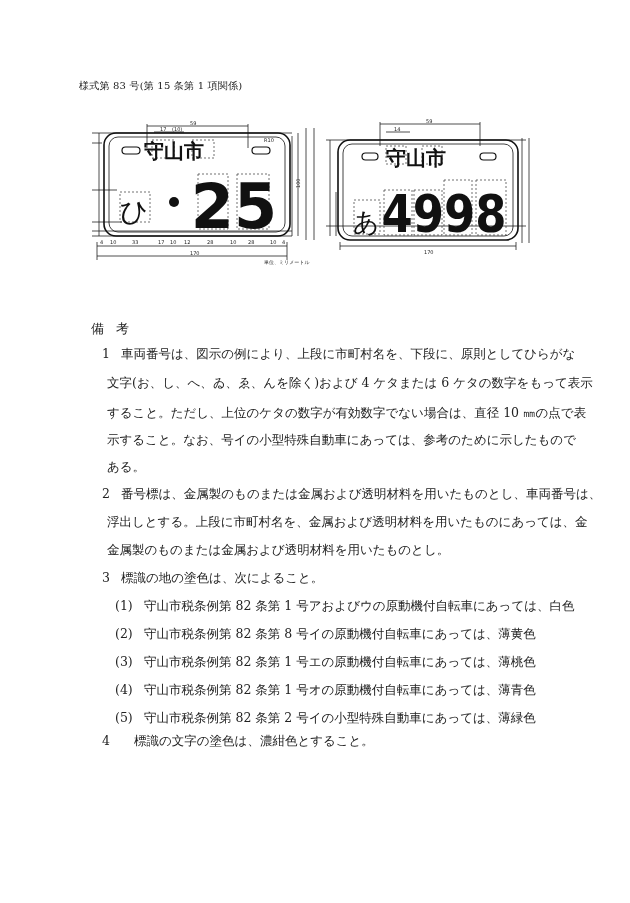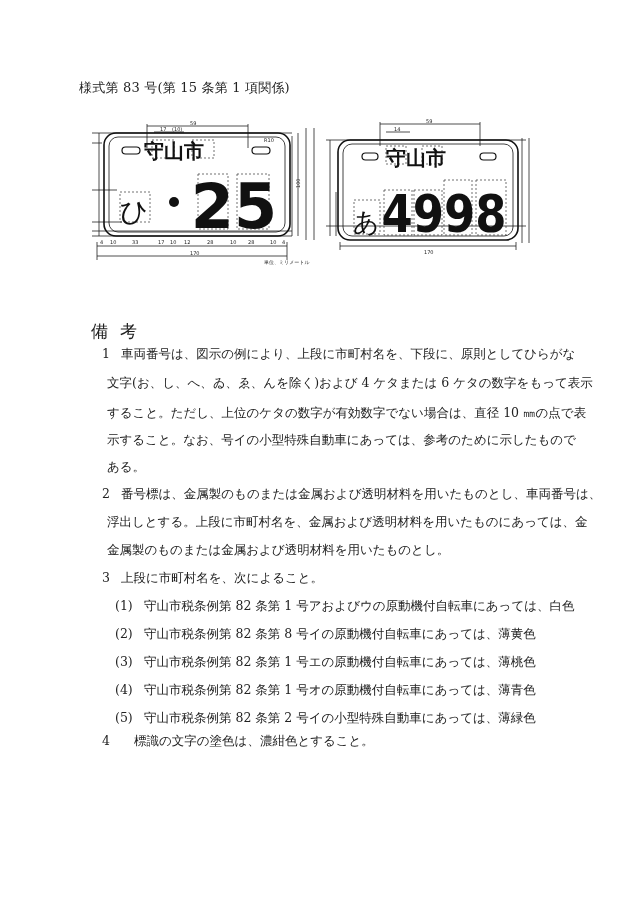--- a/index.html
+++ b/index.html
@@ -1,22 +1,22 @@
 <!DOCTYPE html>
 <html><head>
 <meta charset="utf-8">
 <style>
   html, body { margin: 0; padding: 0; background: #ffffff; }
   body { width: 630px; height: 903px; position: relative; overflow: hidden;
          font-family: "DejaVu Serif", "Liberation Serif", serif; color: #222; }
-  .form-title { position: absolute; left: 79px; top: 79px; font-size: 13px; letter-spacing: 0.2px; }
+  .form-title { position: absolute; left: 79px; top: 79px; font-size: 10px; letter-spacing: 0.2px; }
   .figure { position: absolute; }
   .fig1 { left: 92px; top: 118px; width: 235px; height: 150px; }
   .fig2 { left: 326px; top: 118px; width: 208px; height: 145px; }
-  .remarks-heading { position: absolute; left: 91px; top: 320px; font-size: 17px; }
+  .remarks-heading { position: absolute; left: 91px; top: 320px; font-size: 13px; }
   .remarks-heading span { display: inline-block; }
   .line { position: absolute; white-space: pre; font-size: 12.5px; }
 </style>
 </head>
 <body>
 
 <div>
 
   <div class="form-title">様式第 83 号(第 15 条第 1 項関係)</div>
 
@@ -143,21 +143,21 @@
 
   <div>
     <span class="line" style="left:102px;top:486px">2</span>
     <span class="line" style="left:121px;top:486px">番号標は、金属製のものまたは金属および透明材料を用いたものとし、車両番号は、</span>
     <span class="line" style="left:107px;top:514px">浮出しとする。上段に市町村名を、金属および透明材料を用いたものにあっては、金</span>
     <span class="line" style="left:107px;top:542px">金属製のものまたは金属および透明材料を用いたものとし。</span>
   </div>
 
   <div>
     <span class="line" style="left:102px;top:570px">3</span>
-    <span class="line" style="left:121px;top:570px">上段に市町村名を、次によること。</span>
+    <span class="line" style="left:121px;top:570px">標識の地の塗色は、次によること。</span>
 
     <span class="line" style="left:115px;top:598px">(1)</span>
     <span class="line" style="left:144px;top:598px">守山市税条例第 82 条第 1 号アおよびウの原動機付自転車にあっては、白色</span>
 
     <span class="line" style="left:115px;top:626px">(2)</span>
     <span class="line" style="left:144px;top:626px">守山市税条例第 82 条第 8 号イの原動機付自転車にあっては、薄黄色</span>
 
     <span class="line" style="left:115px;top:654px">(3)</span>
     <span class="line" style="left:144px;top:654px">守山市税条例第 82 条第 1 号エの原動機付自転車にあっては、薄桃色</span>
 

